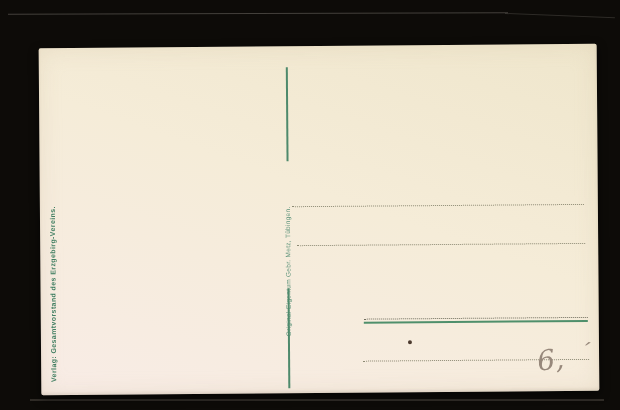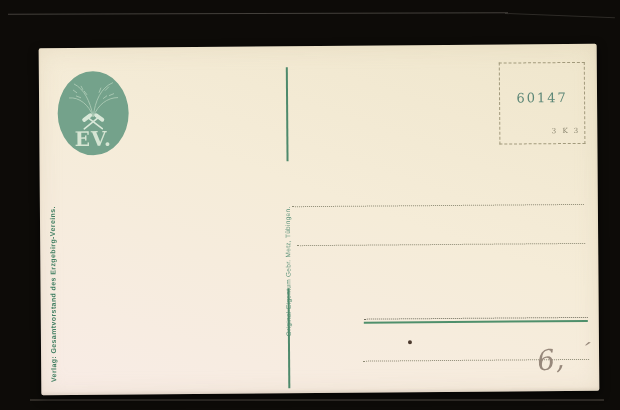--- a/index.html
+++ b/index.html
@@ -66,44 +66,21 @@
 <body>
 
 <div class="scene">
 
   <div class="frame-line top"></div>
   <div class="frame-line top-right"></div>
   <div class="frame-line bottom"></div>
 
   <div class="postcard">
 
-    <div class="logo">
-      <svg viewBox="0 0 72 85">
-        <ellipse cx="36" cy="42.5" rx="35.5" ry="42" fill="var(--logo_green,#74a28b)"></ellipse>
-        <g stroke="#b7d2bd" stroke-width="0.9" fill="none" opacity="0.85">
-          <path d="M36 46 C32 34, 22 26, 12 27"></path>
-          <path d="M36 46 C33 30, 27 18, 17 13"></path>
-          <path d="M36 46 C38 30, 44 17, 56 12"></path>
-          <path d="M36 46 C41 34, 50 27, 61 27"></path>
-          <path d="M20 22 l-4 -3 M24 27 l-5 -2 M48 20 l4 -4 M52 25 l5 -2 M30 24 l-3 -4 M42 22 l2 -5 M46 28 l4 -3 M26 19 l-2 -4"></path>
-        </g>
-        <g stroke="#d9e8d8" stroke-linecap="round">
-          <line x1="27" y1="58" x2="41" y2="47" stroke-width="1.6"></line>
-          <line x1="39" y1="44.5" x2="45" y2="49" stroke-width="4"></line>
-          <line x1="45" y1="58" x2="31" y2="47" stroke-width="1.6"></line>
-          <line x1="33" y1="44.5" x2="27" y2="49" stroke-width="4"></line>
-        </g>
-        <text x="36" y="75" text-anchor="middle" font-size="20" fill="#d6e5d3">EV.</text>
-      </svg>
-    </div>
 
-    <div class="stamp-box">
-      <div class="stamp-number">60147</div>
-      <div class="stamp-code">3 K 3</div>
-    </div>
 
     <div class="v-text v-left">Verlag: Gesamtvorstand des Erzgebirg-Vereins.</div>
 
     <div class="divider top"></div>
     <div class="v-text v-mid">Original-Eigentum Gebr. Metz, Tübingen.</div>
     <div class="divider bottom"></div>
 
     <div class="dotted line-a"></div>
     <div class="dotted line-b"></div>
     <div class="dotted line-c-dot"></div>

